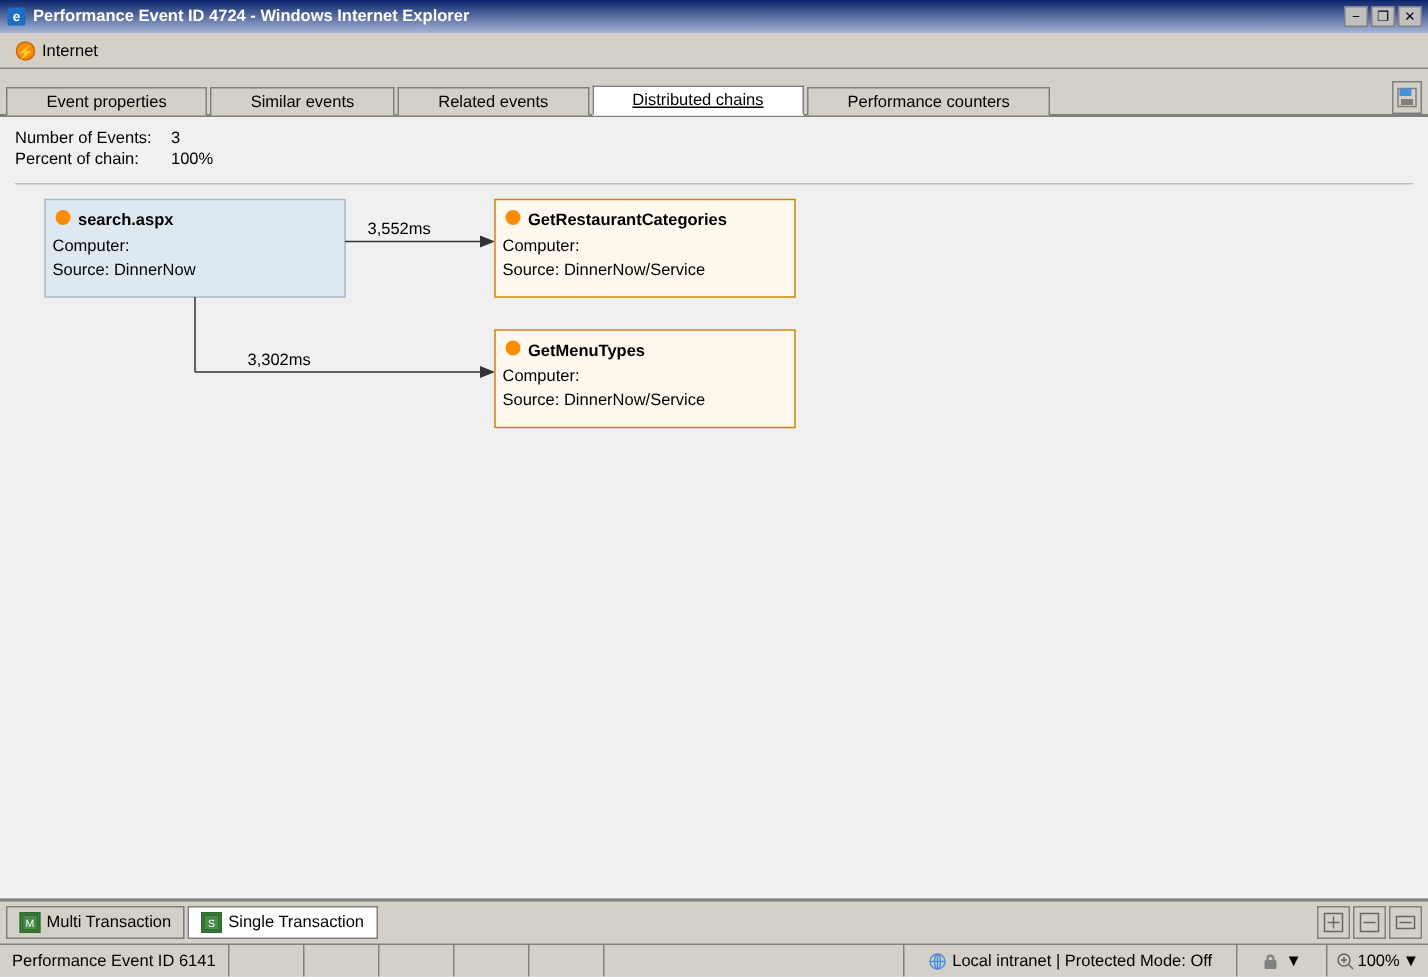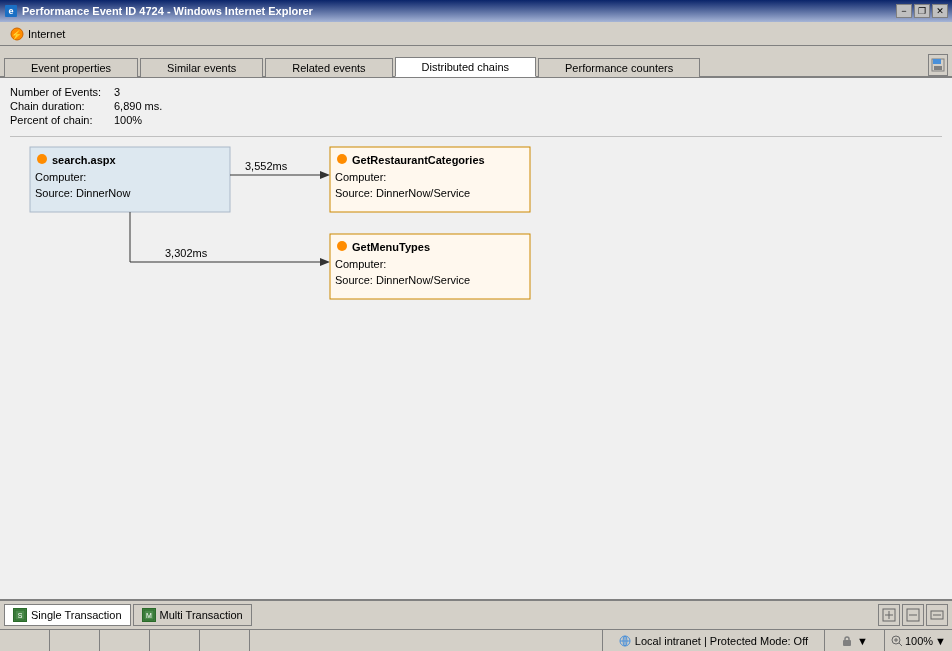--- a/index.html
+++ b/index.html
@@ -59,20 +59,21 @@
       font-size: 11px;
       border-bottom: none;
       position: relative;
       top: 1px;
     }
     .tab.active {
       background: #ffffff;
       border-bottom: 1px solid #ffffff;
       font-weight: normal;
       z-index: 1;
+      text-decoration: underline;
     }
     .tab-actions-icon {
       margin-left: auto;
       width: 20px; height: 22px;
       border: 1px solid #808080;
       background: #d4d0c8;
       display: flex; align-items: center; justify-content: center;
       cursor: pointer;
     }
 
@@ -252,24 +253,20 @@
 </div>
 
 <div class="main-content">
 
   <div class="info-section">
     <div class="info-row">
       <span class="info-label">Number of Events:</span>
       <span class="info-value">3</span>
     </div>
     <div class="info-row">
-      <span class="info-label">Chain duration:</span>
-      <span class="info-value">6,890 ms.</span>
-    </div>
-    <div class="info-row">
       <span class="info-label">Percent of chain:</span>
       <span class="info-value">100%</span>
     </div>
   </div>
 
   <div class="diagram-area">
     <svg width="600" height="200" style="overflow: visible;">
 
       <rect x="20" y="10" width="200" height="65" fill="#dde8f0" stroke="#aab8c8" stroke-width="1"></rect>
       <circle cx="32" cy="22" r="5" fill="#ff8c00"></circle>
@@ -298,37 +295,37 @@
       <rect x="320" y="97" width="200" height="65" fill="#fff8ee" stroke="#cc8800" stroke-width="1"></rect>
       <circle cx="332" cy="109" r="5" fill="#ff8c00"></circle>
       <text x="342" y="114" font-size="11" font-weight="bold" font-family="Arial">GetMenuTypes</text>
       <text x="325" y="131" font-size="11" font-family="Arial">Computer:</text>
       <text x="325" y="147" font-size="11" font-family="Arial">Source: DinnerNow/Service</text>
     </svg>
   </div>
 </div>
 
 <div class="bottom-bar">
+  <div class="bottom-tab">
+    <div class="bottom-tab-icon">
+      <svg width="12" height="12" viewBox="0 0 12 12">
+        <rect x="1" y="1" width="10" height="10" fill="#4a8a4a" stroke="#2a6a2a"></rect>
+        <text x="6" y="9" font-size="7" fill="white" text-anchor="middle">M</text>
+      </svg>
+    </div>
+    <span>Multi Transaction</span>
+  </div>
   <div class="bottom-tab active">
     <div class="bottom-tab-icon">
       <svg width="12" height="12" viewBox="0 0 12 12">
         <rect x="1" y="1" width="10" height="10" fill="#4a8a4a" stroke="#2a6a2a"></rect>
         <text x="6" y="9" font-size="7" fill="white" text-anchor="middle">S</text>
       </svg>
     </div>
     <span>Single Transaction</span>
-  </div>
-  <div class="bottom-tab">
-    <div class="bottom-tab-icon">
-      <svg width="12" height="12" viewBox="0 0 12 12">
-        <rect x="1" y="1" width="10" height="10" fill="#4a8a4a" stroke="#2a6a2a"></rect>
-        <text x="6" y="9" font-size="7" fill="white" text-anchor="middle">M</text>
-      </svg>
-    </div>
-    <span>Multi Transaction</span>
   </div>
   <div class="bottom-toolbar">
     <div class="toolbar-btn">
       <svg width="14" height="14" viewBox="0 0 14 14">
         <rect x="1" y="1" width="12" height="12" fill="none" stroke="#666"></rect>
         <line x1="7" y1="3" x2="7" y2="11" stroke="#666"></line>
         <line x1="3" y1="7" x2="11" y2="7" stroke="#666"></line>
       </svg>
     </div>
     <div class="toolbar-btn">
@@ -340,20 +337,23 @@
     <div class="toolbar-btn">
       <svg width="14" height="14" viewBox="0 0 14 14">
         <rect x="1" y="3" width="12" height="8" fill="none" stroke="#666"></rect>
         <line x1="3" y1="7" x2="11" y2="7" stroke="#666"></line>
       </svg>
     </div>
   </div>
 </div>
 
 <div class="status-bar">
+  <div class="status-section">
+    <span>Performance Event ID 6141</span>
+  </div>
   <div class="status-section-empty"></div>
   <div class="status-section-empty"></div>
   <div class="status-section-empty"></div>
   <div class="status-section-empty"></div>
   <div class="status-section-empty"></div>
   <div class="status-right">
     <div class="status-lock">
       <svg width="12" height="12" viewBox="0 0 12 12">
         <circle cx="6" cy="6" r="5" fill="none" stroke="#4a90d9" stroke-width="1"></circle>
         <line x1="6" y1="1" x2="6" y2="11" stroke="#4a90d9"></line>

